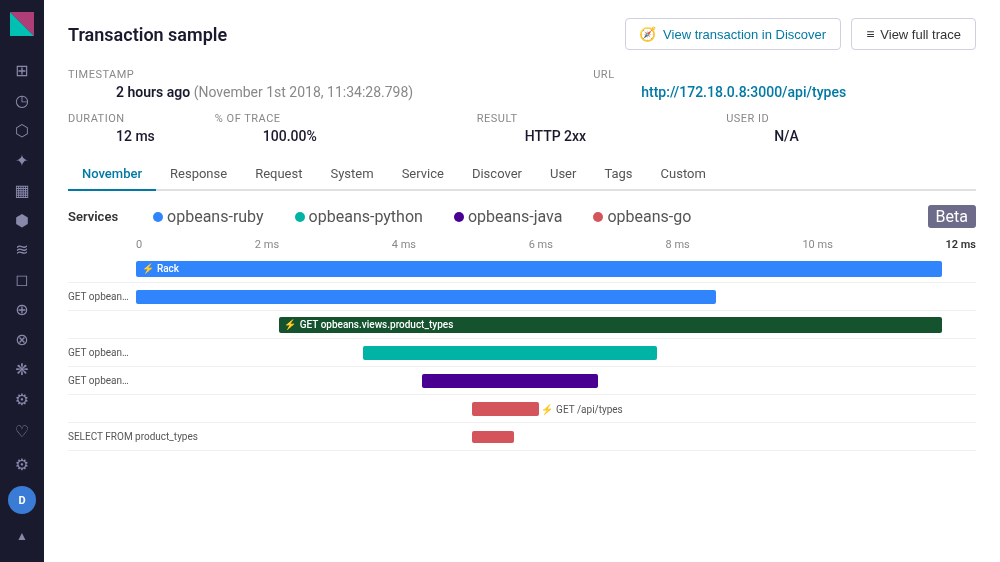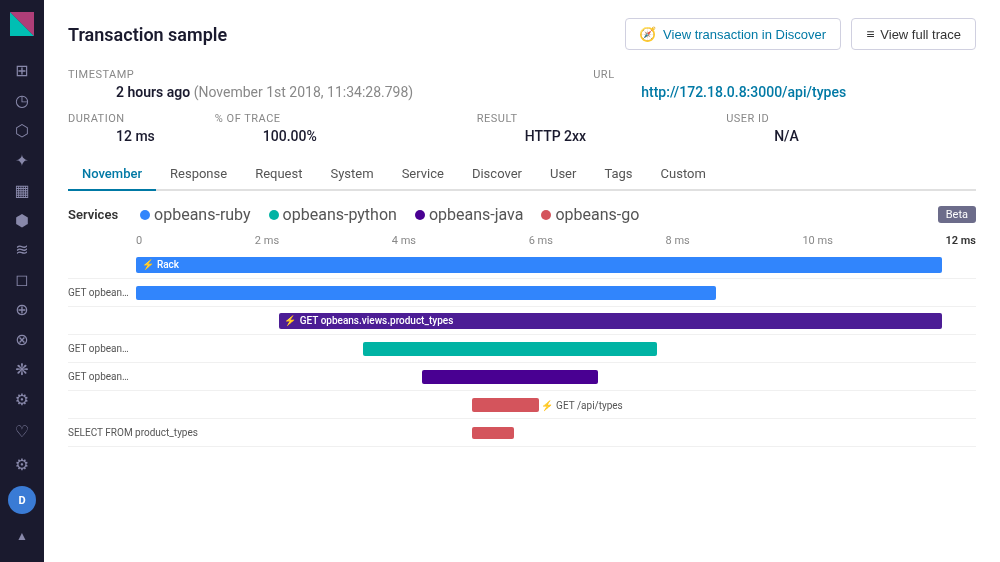--- a/index.html
+++ b/index.html
@@ -170,21 +170,21 @@
     .tab.active {
       color: #0079a5;
       border-bottom: 2px solid #0079a5;
       font-weight: 500;
     }
 
     
     .services-row {
       display: flex;
       align-items: center;
-      gap: 18px;
+      gap: 31px;
       margin-bottom: 10px;
     }
     .services-label {
       font-size: 13px;
       font-weight: 600;
       color: #333;
       margin-right: 4px;
     }
     .service-dot {
       width: 10px;
@@ -196,21 +196,21 @@
     .service-item {
       display: flex;
       align-items: center;
       font-size: 16px;
       color: #555;
     }
     .beta-badge {
       margin-left: auto;
       background: #6c6c8a;
       color: white;
-      font-size: 11px;
+      font-size: 16px;
       padding: 2px 8px;
       border-radius: 3px;
     }
 
     
     .timeline-container {
       flex: 1;
       overflow: hidden;
       position: relative;
     }
@@ -415,21 +415,21 @@
           <div class="span-label" style="font-size:10px; color:#555;">GET opbeans-python</div>
           <div class="span-bar-area" style="position:relative;">
             <div class="span-bar" style="left:0%; width:69%; background:#3185fc; height:14px;">
             </div>
           </div>
         </div>
 
         <div class="span-row">
           <div class="span-label"></div>
           <div class="span-bar-area" style="position:relative;">
-            <div class="span-bar" style="left:17%; width:79%; background:#4c1d95; height:16px;">
+            <div class="span-bar" style="left:17%; width:79%; background:#14532d; height:16px;">
               <span class="span-bar-label">⚡ GET opbeans.views.product_types</span>
             </div>
           </div>
         </div>
 
         <div class="span-row">
           <div class="span-label" style="font-size:10px; color:#555;">GET opbeans-java:3000</div>
           <div class="span-bar-area" style="position:relative;">
             <div class="span-bar" style="left:27%; width:35%; background:#00b3a4; height:14px;">
             </div>

